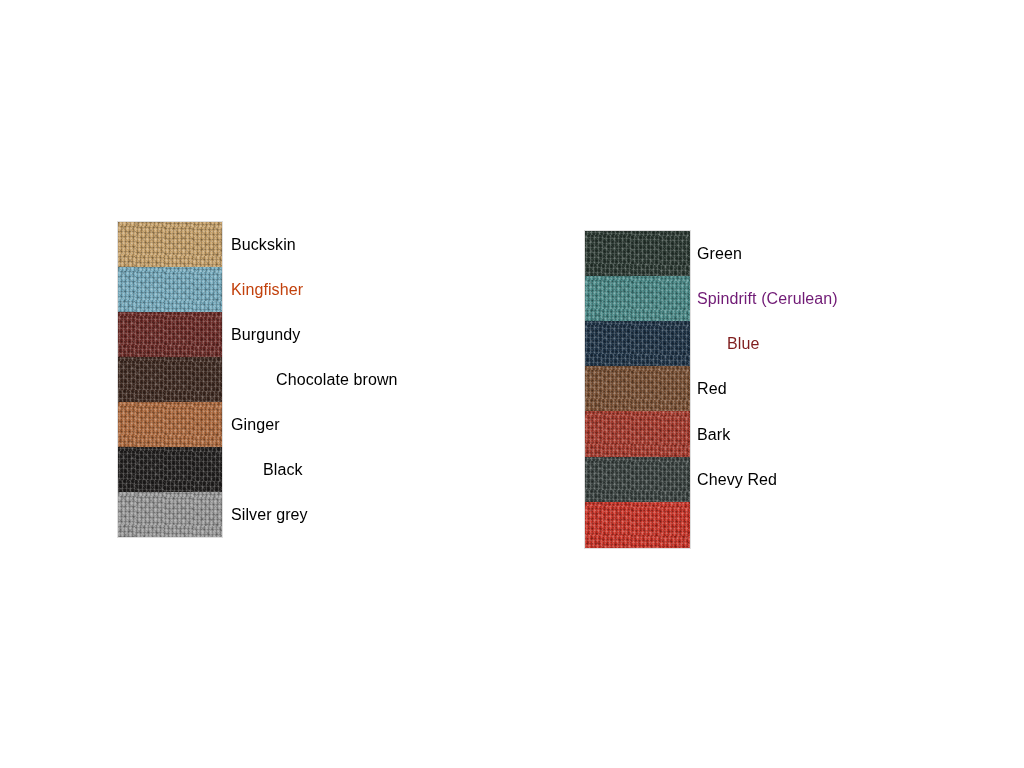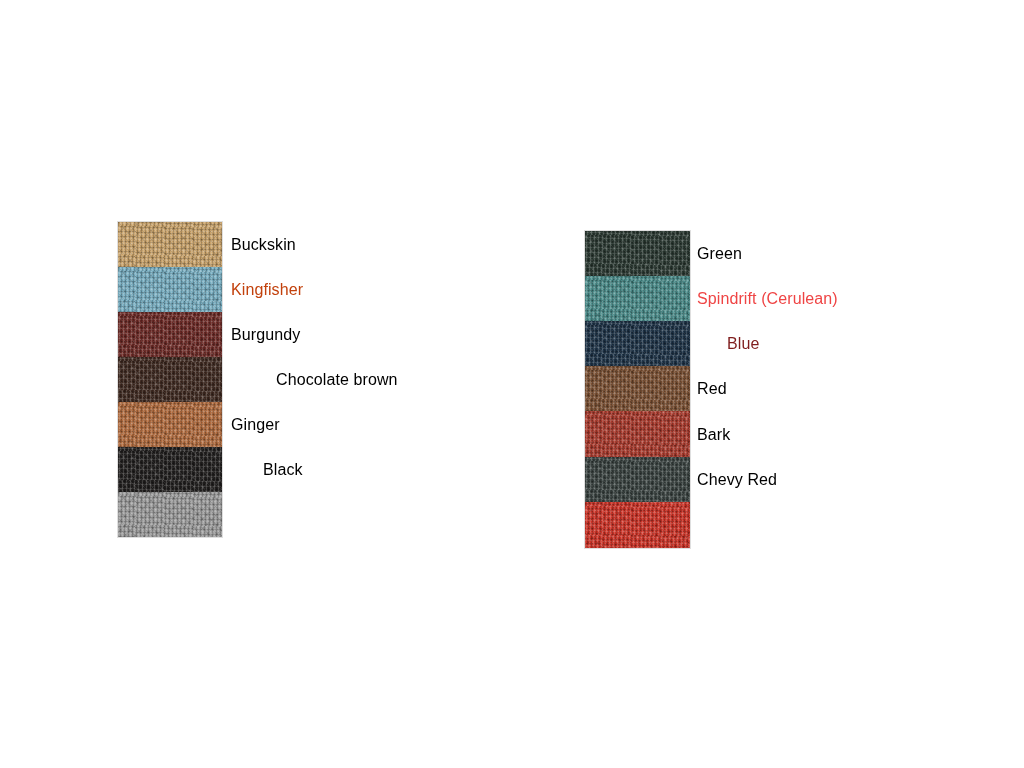--- a/index.html
+++ b/index.html
@@ -141,36 +141,37 @@
       <div class="band" style="background-color: rgb(35, 33, 32); height: 45px;"></div>
       <div class="band" style="background-color: rgb(155, 155, 155); height: 45px;"></div>
     </div>
     <div class="label-column">
       <div class="swatch-label" style="height: 45px; color: rgb(0, 0, 0);">Buckskin</div>
       <div class="swatch-label" style="height: 45px; color: #c2410c; text-align: right;">Kingfisher</div>
       <div class="swatch-label" style="height: 45px; color: rgb(0, 0, 0);">Burgundy</div>
       <div class="swatch-label" style="height: 45px; color: rgb(0, 0, 0); margin-left: 45px;">Chocolate brown</div>
       <div class="swatch-label" style="height: 45px; color: rgb(0, 0, 0);">Ginger</div>
       <div class="swatch-label" style="height: 45px; color: rgb(0, 0, 0); margin-left: 32px;">Black</div>
+      <div class="swatch-label" style="height: 45px; color: rgb(0, 0, 0);">Silver grey</div>
     </div>
   </div>
 
   <div class="swatch-group" id="group-right" style="left: 585px; top: 231px;">
     <div class="swatch-stack" style="width: 105px;">
       <div class="band" style="background-color: rgb(44, 58, 51); height: 45px;"></div>
       <div class="band" style="background-color: rgb(74, 139, 137); height: 45px;"></div>
       <div class="band" style="background-color: rgb(31, 52, 72); height: 45px;"></div>
       <div class="band" style="background-color: rgb(123, 81, 52); height: 45px;"></div>
       <div class="band" style="background-color: rgb(169, 58, 45); height: 46px;"></div>
       <div class="band" style="background-color: rgb(58, 67, 65); height: 45px;"></div>
       <div class="band" style="background-color: rgb(204, 51, 39); height: 46px;"></div>
     </div>
     <div class="label-column">
       <div class="swatch-label" style="height: 45px; color: rgb(0, 0, 0);">Green</div>
-      <div class="swatch-label" style="height: 45px; color: #ef4444;">Spindrift (Cerulean)</div>
+      <div class="swatch-label" style="height: 45px; color: #701a75;">Spindrift (Cerulean)</div>
       <div class="swatch-label" style="height: 45px; color: #7f1d1d; margin-left: 30px;">Blue</div>
       <div class="swatch-label" style="height: 46px; color: rgb(0, 0, 0);">Red</div>
       <div class="swatch-label" style="height: 45px; color: rgb(0, 0, 0);">Bark</div>
       <div class="swatch-label" style="height: 46px; color: rgb(0, 0, 0); text-align: center;">Chevy Red</div>
     </div>
   </div>
 
 </div>
 
 </body></html>

